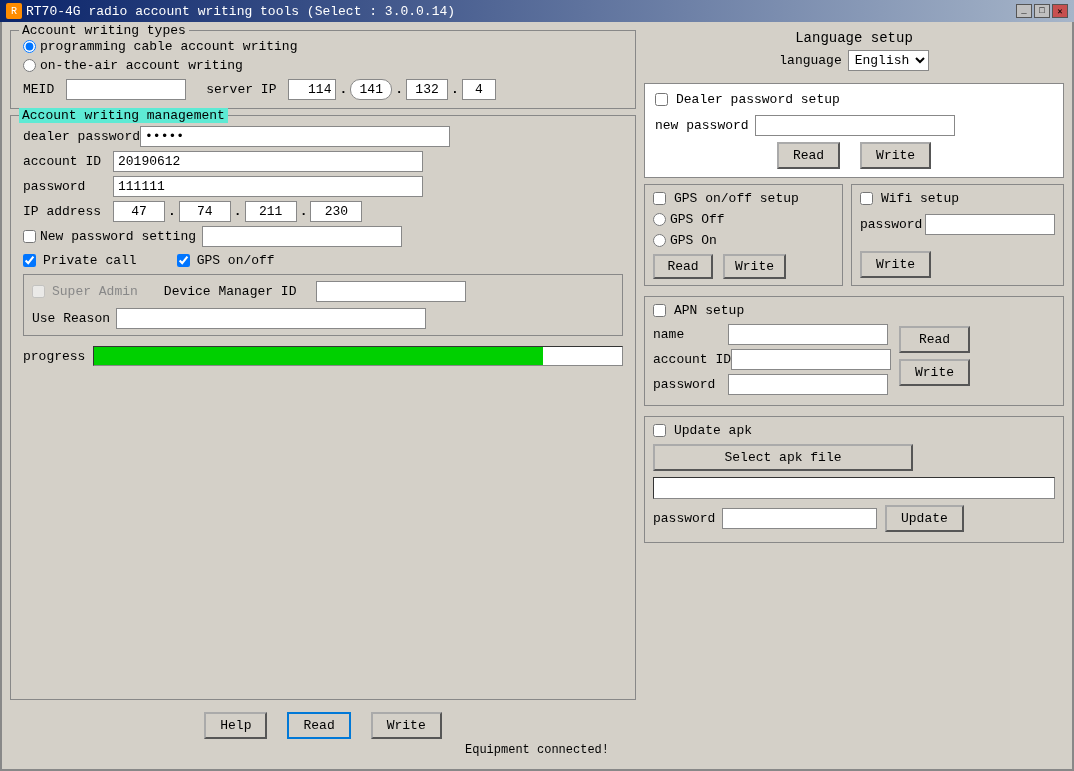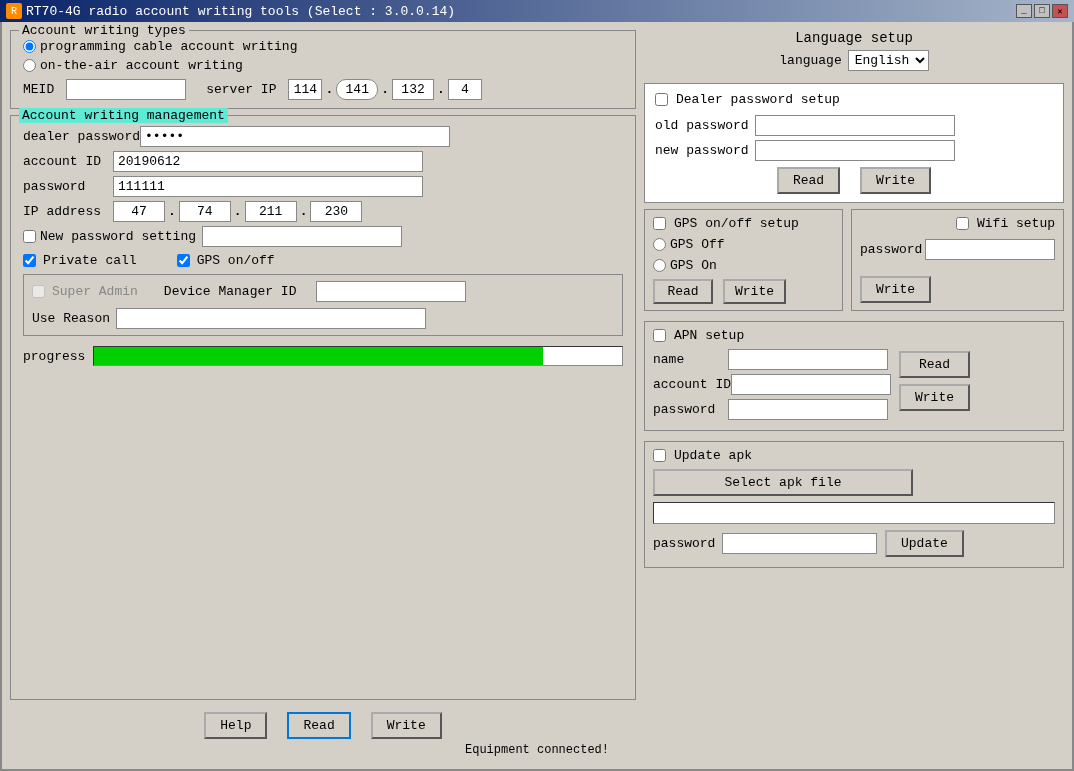--- a/index.html
+++ b/index.html
@@ -230,21 +230,21 @@
         </div>
         <div class="row" style="margin-bottom:6px;">
           <input type="radio" name="acctype" style="">
           <label>on-the-air account writing</label>
         </div>
         <div class="meid-row">
           <label>MEID</label>
           <input type="text" style="width: 120px; margin-left: 4px;">
           <label style="margin-left:12px;">server IP</label>
           <div class="ip-group" style="margin-left:4px;">
-            <input type="text" style="width: 34px;" value="114">
+            <input type="text" style="width: 48px; text-align: right;" value="114">
             <span class="ip-dot">.</span>
             <input type="text" style="width: 42px; border-radius: 10px;" value="141">
             <span class="ip-dot">.</span>
             <input type="text" style="width: 42px;" value="132">
             <span class="ip-dot">.</span>
             <input type="text" style="width: 34px;" value="4">
           </div>
         </div>
       </div>
 
@@ -334,24 +334,20 @@
           </select>
         </div>
       </div>
 
       <div style="border:1px solid #888; padding:8px 10px; position:relative; background:#ffffff;">
         <div style="display:flex;align-items:center;gap:4px; margin-bottom:8px;">
           <input type="checkbox" style="">
           <span>Dealer password setup</span>
         </div>
         <div class="field-row">
-          <span style="min-width:100px;">old password</span>
-          <input type="text" style="width: 200px;">
-        </div>
-        <div class="field-row">
           <span style="min-width:100px;">new password</span>
           <input type="text" style="width: 200px;">
         </div>
         <div style="display:flex; gap:20px; justify-content:center; margin-top:6px;">
           <button class="btn">Read</button>
           <button class="btn">Write</button>
         </div>
       </div>
 
       <div class="gps-wifi-row">
@@ -369,21 +365,21 @@
             <input type="radio" name="gpsmode" style="">
             <label>GPS On</label>
           </div>
           <div style="display:flex; gap:10px; margin-top:6px;">
             <button class="btn" style="padding:3px 10px;">Read</button>
             <button class="btn" style="padding:3px 10px;">Write</button>
           </div>
         </div>
 
         <div class="wifi-box">
-          <div style="display:flex;align-items:center;gap:4px; margin-bottom:8px;justify-content:flex-end;">
+          <div style="display:flex;align-items:center;gap:4px; margin-bottom:8px;">
             <input type="checkbox" style="">
             <span>Wifi setup</span>
           </div>
           <div class="field-row">
             <span style="min-width:65px;">password</span>
             <input type="text" style="width: 130px;">
           </div>
           <div style="margin-top:16px;">
             <button class="btn">Write</button>
           </div>

